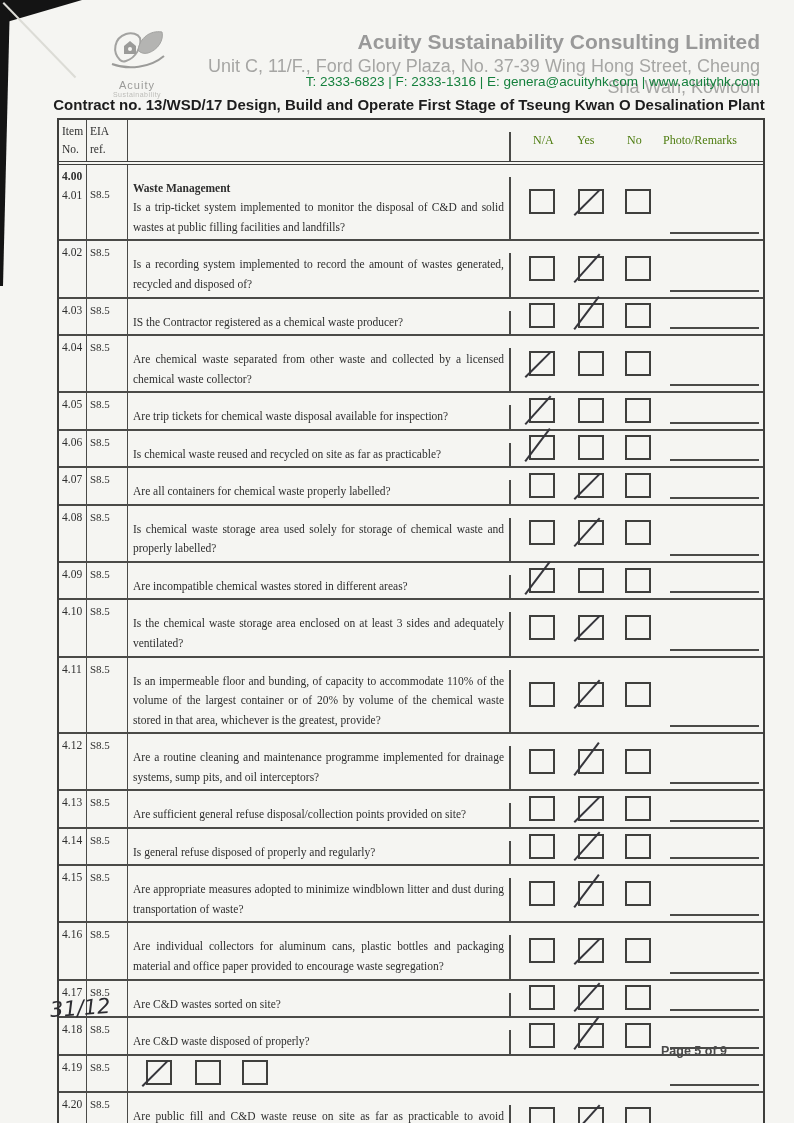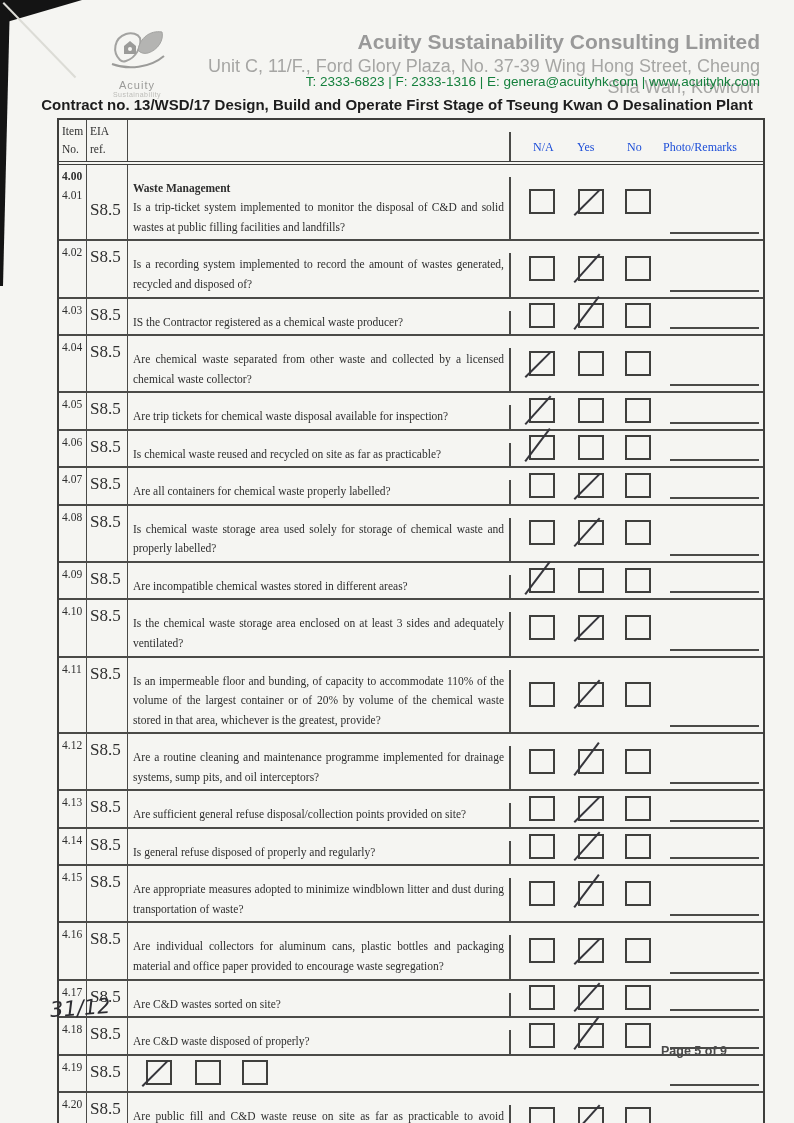--- a/index.html
+++ b/index.html
@@ -21,38 +21,38 @@
   .logo .lname { font-family:"Liberation Sans", sans-serif; color:#9a9a98;
     font-size:11px; letter-spacing:1px; margin-top:1px; }
   .logo .lsub { font-family:"Liberation Sans", sans-serif; color:#bcbcb8;
     font-size:7px; letter-spacing:.5px; }
   .co-name { position:absolute; left:230px; top:30px; width:530px; text-align:right;
     font-family:"Liberation Sans", sans-serif; font-weight:bold; font-size:21px; color:#999; }
   .co-addr { position:absolute; left:180px; top:56px; width:580px; text-align:right;
     font-family:"Liberation Sans", sans-serif; font-size:18px; color:#a6a6a4; }
   .co-tel  { position:absolute; left:180px; top:74px; width:580px; text-align:right;
     font-family:"Liberation Sans", sans-serif; font-size:13.5px; color:#15803d; }
-  .doc-title { position:absolute; left:40px; top:96px; width:714px; text-align:center;
+  .doc-title { position:absolute; left:52px; top:96px; width:714px; text-align:center;
     font-family:"Liberation Sans", sans-serif; font-weight:bold; font-size:15px; color:#1d1d1d; }
   
   .tbl { position:absolute; left:57px; top:118px; width:708px;
     border:2px solid #3e3e3c; background:transparent; }
   .trow { display:flex; border-bottom:2px solid #4a4a48; }
   .trow:last-child { border-bottom:none; }
   .c-item { width:28px; border-right:1.5px solid #4a4a48; padding:2px 2px 2px 3px;
     font-size:11.5px; line-height:1.7; }
   .c-ref { width:41px; border-right:1.5px solid #4a4a48; padding:2px 2px 2px 3px;
-    font-size:17px; line-height:1.7; }
+    font-size:11px; line-height:1.7; }
   .c-q { width:383px; border-right:2px solid #4a4a48; padding:2px 5px;
     font-size:11.5px; line-height:1.7; text-align:justify;margin-top:12px; }
   .c-ans { flex:1; position:relative; min-height:33px; }
   .thead .trow { border-bottom:4px double #3e3e3c; min-height:39px; }
   .thead .c-item, .thead .c-ref, .thead .c-q { font-size:11.5px; line-height:1.6; }
   .thead .c-ans { display:block; }
-  .hlab { position:absolute; top:20px; font-size:12px; color:#1d4ed8; }
+  .hlab { position:absolute; top:13px; font-size:12px; color:#4d7c0f; }
   .hlab.na { left:22px; } .hlab.yes { left:66px; } .hlab.no { left:116px; }
   .hlab.photo { left:152px; }
   .body .trow { min-height:37px; }
   .bold { font-weight:bold; }
   .line { display:block; }
   .box { position:absolute; top:50%; width:26px; height:25px; margin-top:-13px;
     border:2px solid #3f3f3d; background:transparent; }
   .box.b-na { left:18px; } .box.b-yes { left:67px; } .box.b-no { left:114px; }
   .box.checked::before { content:""; position:absolute; left:-5px; bottom:-4px;
     width:38px; height:2px; background:#35353b; transform:rotate(-48deg);

